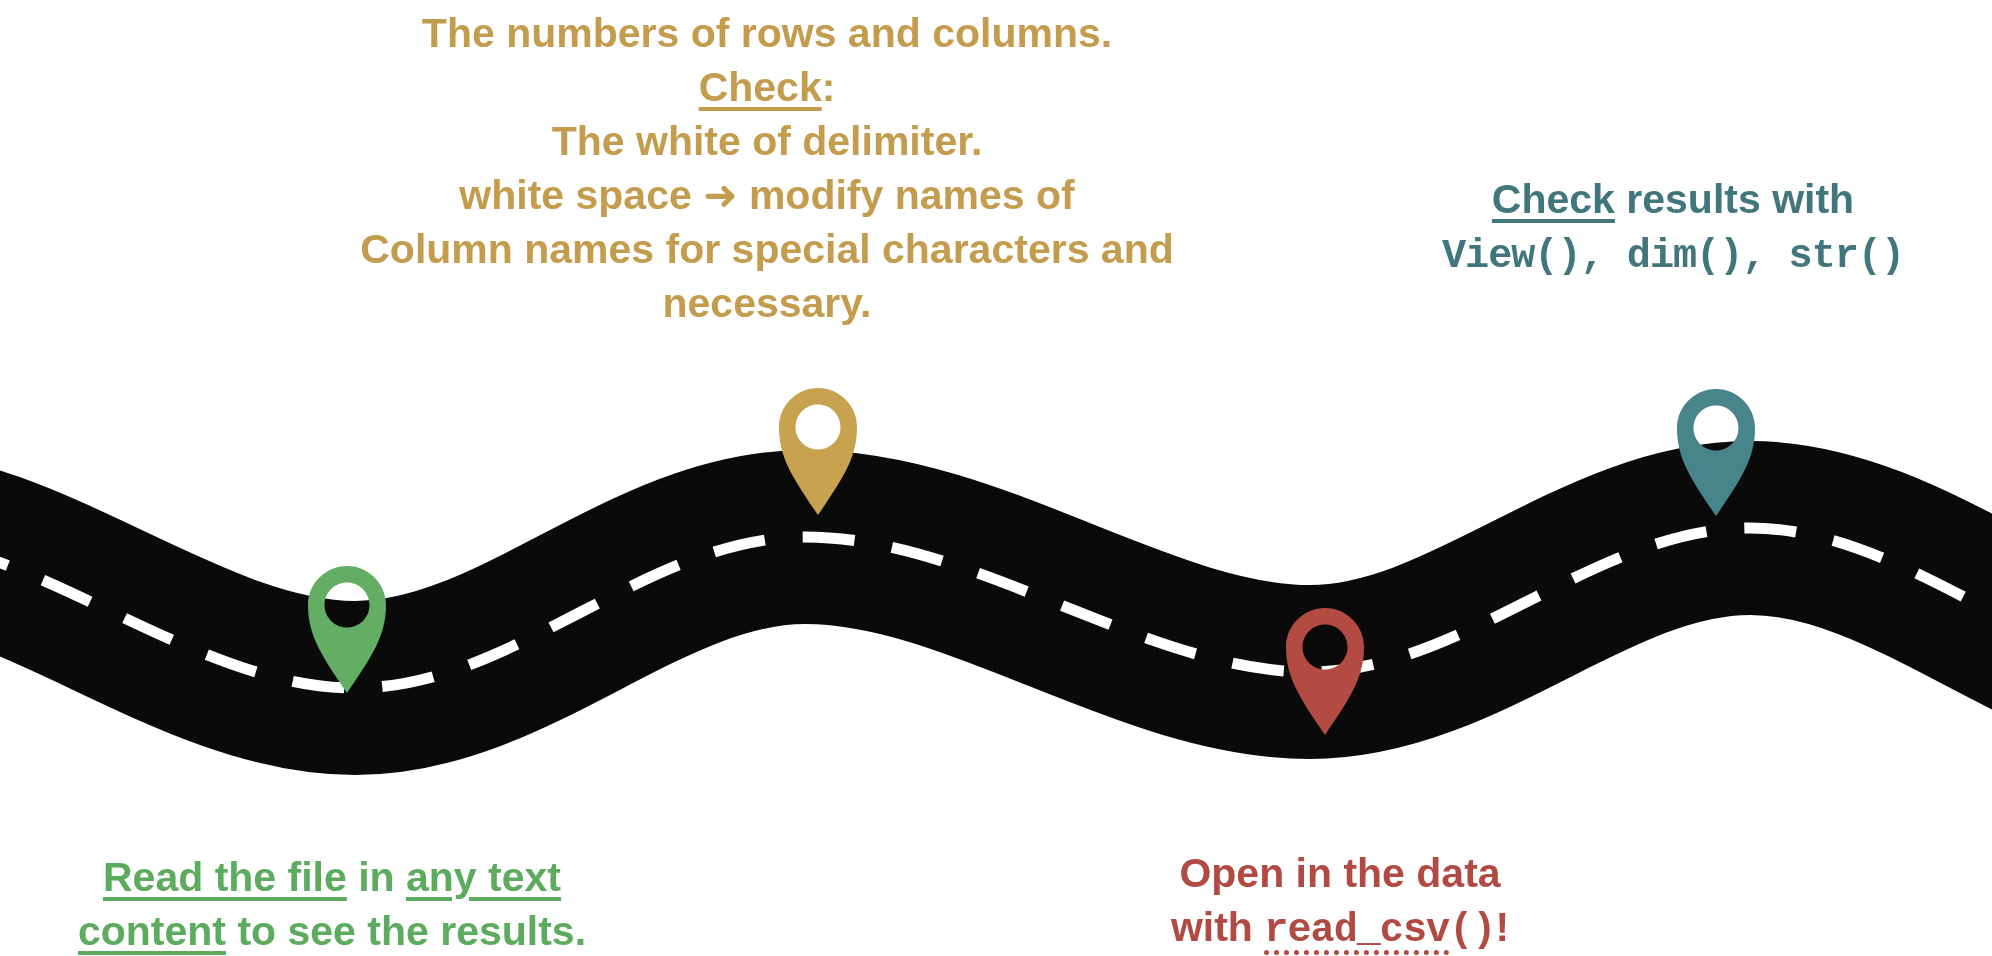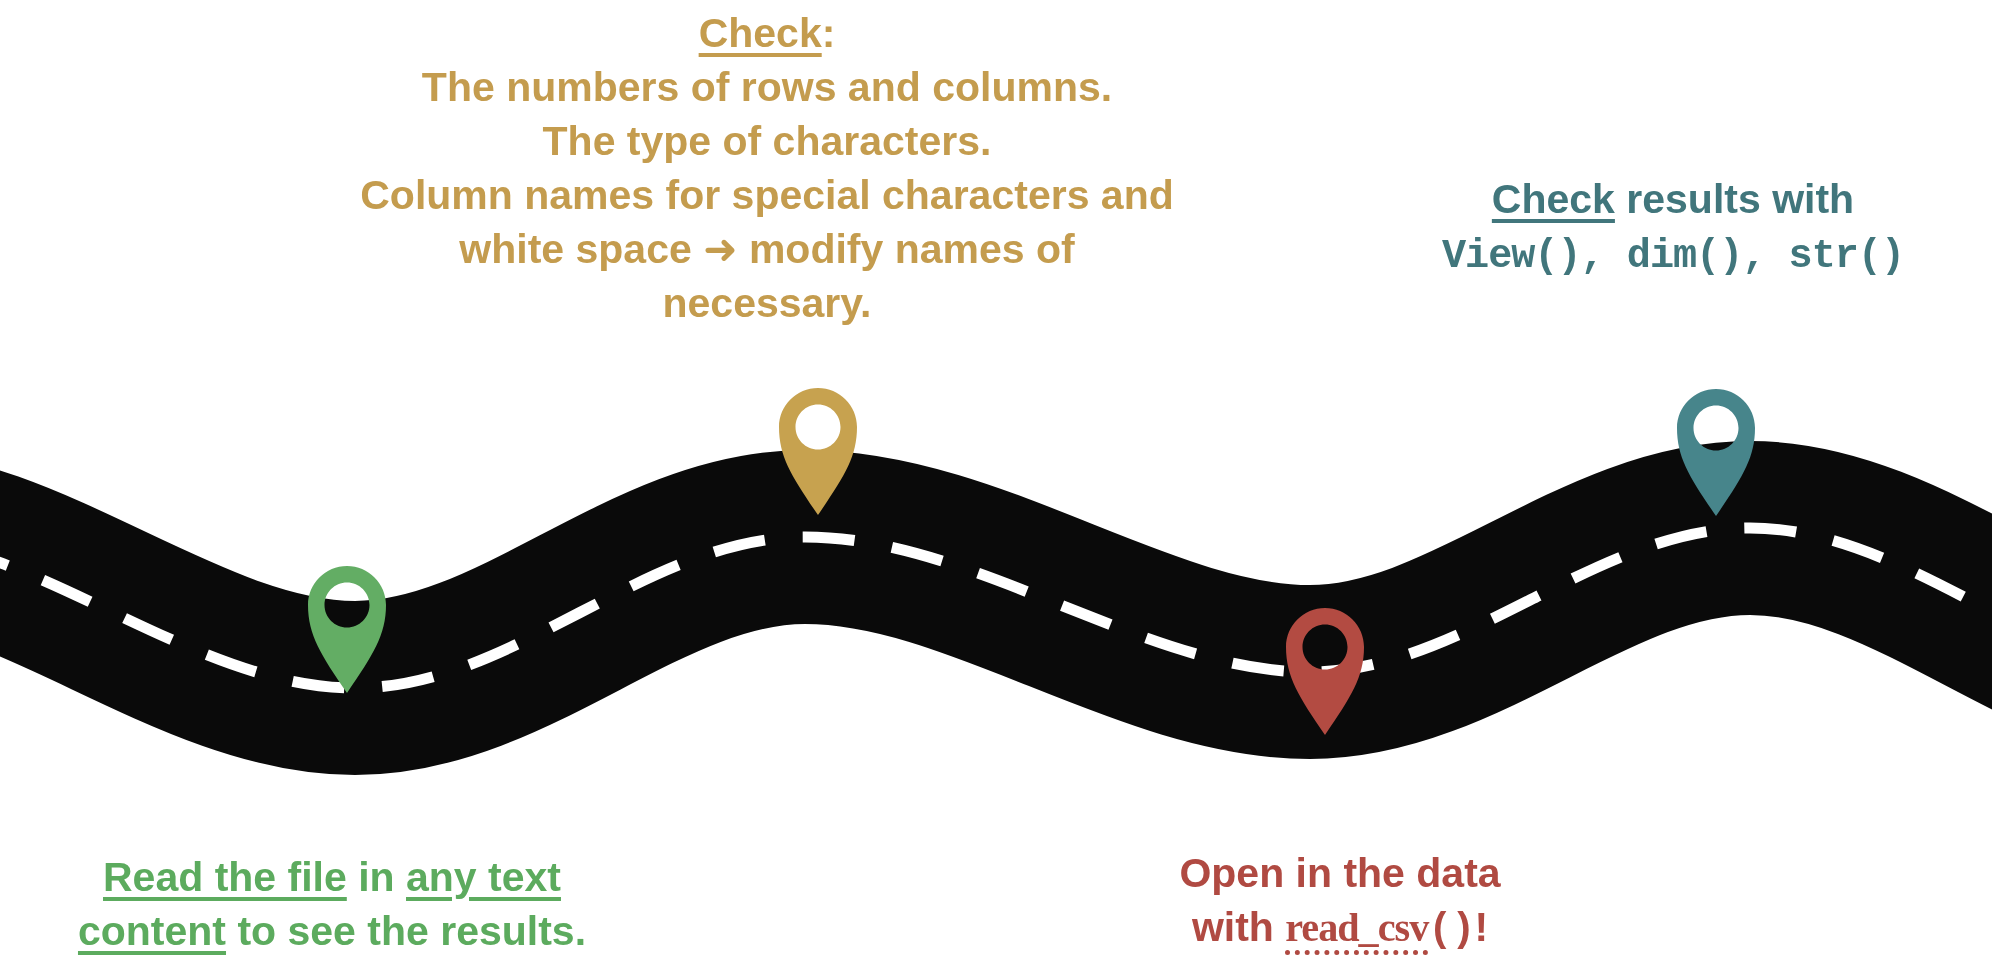--- a/index.html
+++ b/index.html
@@ -38,21 +38,20 @@
   }
   .note .m {
     font-family: "Liberation Mono", "DejaVu Sans Mono", monospace;
     font-size: 0.98em;
     letter-spacing: -1px;
   }
   .note .du {
     text-decoration: underline dotted;
     text-decoration-thickness: 4.5px;
     text-underline-offset: 9px;
-    font-family: Liberation Serif, serif;
   }
   .note .arrow {
     font-family: "DejaVu Sans", sans-serif;
   }
   .note-structure { left: 278px; top: 6px;   width: 978px; }
   .note-results   { left: 1390px; top: 136px; width: 566px; }
   .note-open      { left: 58px;  top: 850px; width: 548px; }
   .note-read      { left: 1105px; top: 846px; width: 470px; }
 </style>
 </head>
@@ -63,25 +62,25 @@
   <svg id="road" class="road-svg" viewBox="0 0 1992 956" xmlns="http://www.w3.org/2000/svg">
       <path d="M -130 535 C 30 535 190 688 355 688 C 515 688 645 537 805 537 C 975 537 1145 672 1310 672 C 1465 672 1595 528 1750 528 C 1915 528 2055 688 2220 688" fill="none" stroke="#0a0a0a" stroke-width="174"></path>
       <path d="M -130 535 C 30 535 190 688 355 688 C 515 688 645 537 805 537 C 975 537 1145 672 1310 672 C 1465 672 1595 528 1750 528 C 1915 528 2055 688 2220 688" fill="none" stroke="#ffffff" stroke-width="11" stroke-dasharray="52 38"></path>
       <path d="M 0 0 C -26 -38 -39 -58 -39 -88 C -39 -109.5 -21.5 -127 0 -127 C 21.5 -127 39 -109.5 39 -88 C 39 -58 26 -38 0 0 Z M 0 -65.5 C -12.4 -65.5 -22.5 -75.6 -22.5 -88 C -22.5 -100.4 -12.4 -110.5 0 -110.5 C 12.4 -110.5 22.5 -100.4 22.5 -88 C 22.5 -75.6 12.4 -65.5 0 -65.5 Z" transform="translate(347,693)" fill="#63AD64" fill-rule="evenodd"></path>
       <path d="M 0 0 C -26 -38 -39 -58 -39 -88 C -39 -109.5 -21.5 -127 0 -127 C 21.5 -127 39 -109.5 39 -88 C 39 -58 26 -38 0 0 Z M 0 -65.5 C -12.4 -65.5 -22.5 -75.6 -22.5 -88 C -22.5 -100.4 -12.4 -110.5 0 -110.5 C 12.4 -110.5 22.5 -100.4 22.5 -88 C 22.5 -75.6 12.4 -65.5 0 -65.5 Z" transform="translate(818,515)" fill="#C7A24F" fill-rule="evenodd"></path>
       <path d="M 0 0 C -26 -38 -39 -58 -39 -88 C -39 -109.5 -21.5 -127 0 -127 C 21.5 -127 39 -109.5 39 -88 C 39 -58 26 -38 0 0 Z M 0 -65.5 C -12.4 -65.5 -22.5 -75.6 -22.5 -88 C -22.5 -100.4 -12.4 -110.5 0 -110.5 C 12.4 -110.5 22.5 -100.4 22.5 -88 C 22.5 -75.6 12.4 -65.5 0 -65.5 Z" transform="translate(1325,735)" fill="#B34B42" fill-rule="evenodd"></path>
       <path d="M 0 0 C -26 -38 -39 -58 -39 -88 C -39 -109.5 -21.5 -127 0 -127 C 21.5 -127 39 -109.5 39 -88 C 39 -58 26 -38 0 0 Z M 0 -65.5 C -12.4 -65.5 -22.5 -75.6 -22.5 -88 C -22.5 -100.4 -12.4 -110.5 0 -110.5 C 12.4 -110.5 22.5 -100.4 22.5 -88 C 22.5 -75.6 12.4 -65.5 0 -65.5 Z" transform="translate(1716,516)" fill="#47858B" fill-rule="evenodd"></path>
     </svg>
 
   <div class="note note-structure" style="color: rgb(196, 156, 78);">
+      <div class="line"><span>The numbers of rows and columns.</span></div>
       <div class="line"><span class="u">Check</span><span>:</span></div>
-      <div class="line"><span>The numbers of rows and columns.</span></div>
-      <div class="line"><span>The type of characters.</span></div>
+      <div class="line"><span>The white of delimiter.</span></div>
+      <div class="line"><span>white space </span><span class="arrow">➜</span><span> modify names of</span></div>
       <div class="line"><span>Column names for special characters and</span></div>
-      <div class="line"><span>white space </span><span class="arrow">➜</span><span> modify names of</span></div>
       <div class="line"><span>necessary.</span></div>
     </div>
 
   <div class="note note-results" style="color: rgb(65, 118, 124); margin-top: 36px;">
       <div class="line"><span class="u">Check</span><span> results with</span></div>
       <div class="line"><span class="m">View(), dim(), str()</span></div>
     </div>
 
   <div class="note note-open" style="color: rgb(92, 171, 94);">
       <div class="line"><span class="u">Read the file</span><span> in </span><span class="u">any text</span></div>

